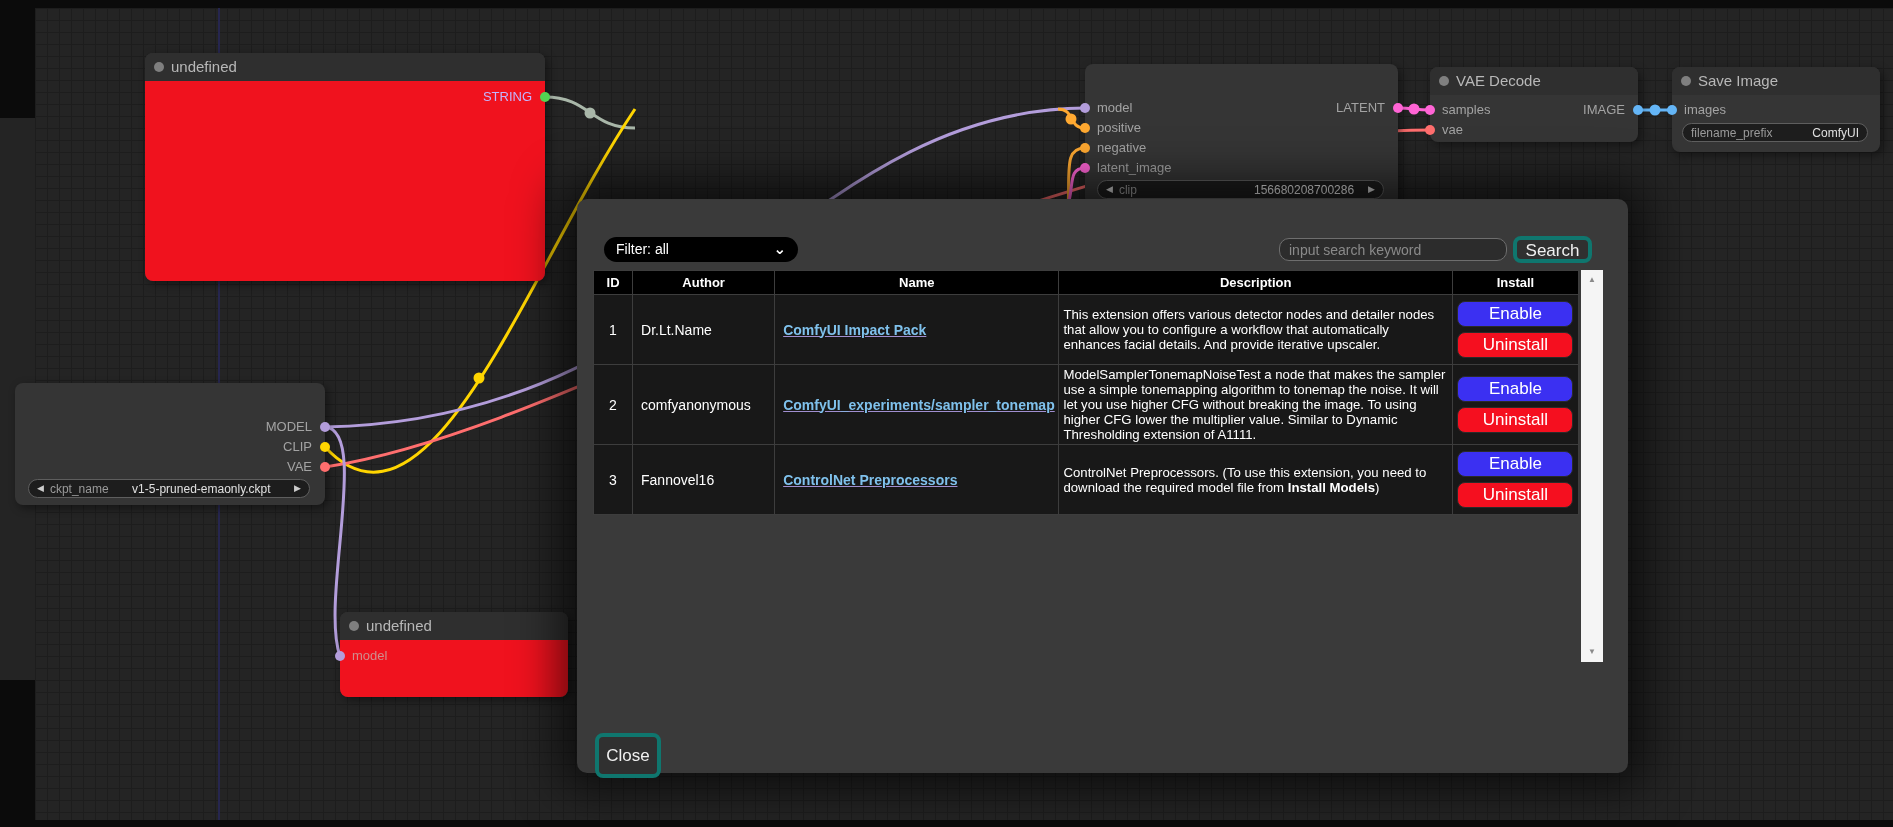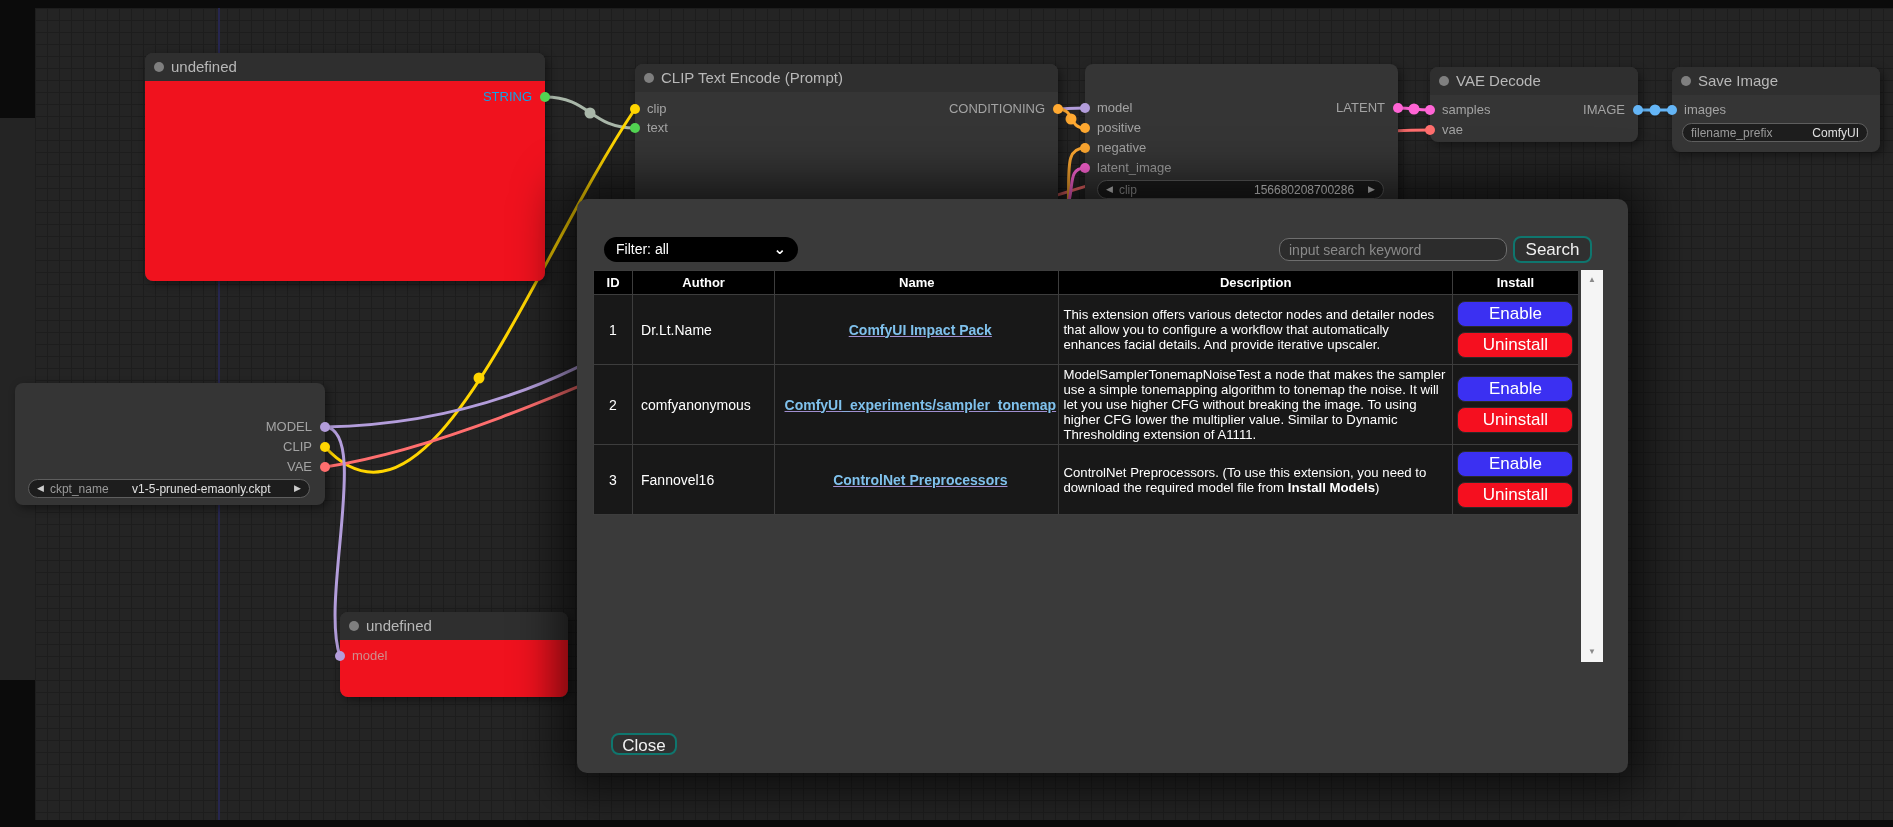--- a/index.html
+++ b/index.html
@@ -41,33 +41,33 @@
 
   
   #dialog{position:absolute;left:577px;top:199px;width:1051px;height:574px;background:#3a3a3a;border-radius:10px;
     box-shadow:0 0 46px 18px rgba(0,0,0,.62);z-index:10;}
   #filter-select{position:absolute;left:27px;top:38px;width:194px;height:25px;background:#000;color:#fff;
     border-radius:13px;font-size:14px;line-height:25px;padding:0 12px;cursor:pointer;}
   #filter-select .chev{position:absolute;right:12px;top:-1px;font-size:15px;font-weight:bold;}
   #search-input{position:absolute;left:702px;top:39px;width:228px;height:23px;background:#2c2c2c;
     border:1px solid #6e6e6e;border-radius:10px;color:#ddd;font-size:14px;padding:0 9px;outline:none;}
   #search-input::placeholder{color:#8a8a8a;}
-  .btn{background:#303030;border:2px solid #0f766e;border-radius:8px;color:#f0f0f0;font-size:17px;cursor:pointer;}
+  .btn{background:#303030;border:4px solid #0f766e;border-radius:8px;color:#f0f0f0;font-size:17px;cursor:pointer;}
   #search-button{position:absolute;left:936px;top:37px;width:79px;height:27px;}
-  #close-button{position:absolute;left:34px;top:534px;width:66px;height:22px;}
+  #close-button{position:absolute;left:18px;top:534px;width:66px;height:45px;}
 
   #table-wrap{position:absolute;left:16px;top:71px;width:1010px;height:392px;}
   #ext-table{border-collapse:collapse;table-layout:fixed;width:986px;background:#151515;}
   #ext-table col.c-id{width:39px;} #ext-table col.c-author{width:142px;} #ext-table col.c-name{width:284px;}
   #ext-table col.c-desc{width:393px;} #ext-table col.c-install{width:126px;}
   #ext-table th{background:#000;color:#fff;font-size:13px;font-weight:bold;height:24px;border:1px solid #3d3d3d;margin-top:26px;}
   #ext-table td{border:1px solid #3d3d3d;color:#fff;vertical-align:middle;background:#181818;}
   td.cell-id{text-align:center;font-size:14px;}
   td.cell-author{font-size:14px;padding-left:8px;}
-  td.cell-name{padding-left:8px;text-align:center;}
+  td.cell-name{padding-left:8px;}
   td.cell-name a{color:#7fc1ec;font-weight:bold;font-size:14px;text-decoration:underline;text-decoration-color:#a08fd0;}
   td.cell-desc{font-size:13.2px;line-height:15px;padding:2px 4px;vertical-align:top;}
   td.cell-install{text-align:center;}
   .row-btn{display:block;width:116px;height:26px;margin:5px auto;border-radius:8px;border:1px solid #2a2a2a;
     color:#fff;font-size:17px;line-height:24px;text-align:center;cursor:pointer;padding:0;}
   #scrollbar{position:absolute;right:0;top:0;width:22px;height:392px;background:#f5f5f5;}
   #scrollbar .sb-arrow{position:absolute;left:0;width:22px;height:16px;color:#8a8a8a;font-size:8px;text-align:center;line-height:16px;}
   #scrollbar .sb-up{top:2px;} #scrollbar .sb-down{bottom:2px;}
 </style>
 </head>
@@ -99,43 +99,25 @@
     <circle cx="1655" cy="110" r="5.5" fill="#64b5f6"></circle>
   </svg>
 
   <div class="node" style="left:145px;top:53px;width:400px;height:228px;">
     <div class="node-title">
       <span class="title-dot"></span>
       <span class="title-text">undefined</span>
     </div>
     <div class="node-body-error"></div>
     <div class="slot out" style="top:35px;right:0;">
-      <span class="lbl" style="color:#0ea5e9;">STRING</span>
+      <span class="lbl" style="color:#c4b5fd;">STRING</span>
       <span class="dot" style="background:#52d452;"></span>
     </div>
   </div>
 
-  <div class="node" style="left:635px;top:64px;width:423px;height:150px;">
-    <div class="node-title">
-      <span class="title-dot"></span>
-      <span class="title-text">CLIP Text Encode (Prompt)</span>
-    </div>
-    <div class="slot in" style="top:36px;left:0;">
-      <span class="dot" style="background:#ffd500;"></span>
-      <span class="lbl">clip</span>
-    </div>
-    <div class="slot in" style="top:55px;left:0;">
-      <span class="dot" style="background:#52d452;"></span>
-      <span class="lbl">text</span>
-    </div>
-    <div class="slot out" style="top:36px;right:0;">
-      <span class="lbl">CONDITIONING</span>
-      <span class="dot" style="background:#ffa931;"></span>
-    </div>
-  </div>
 
   <div class="node" style="left:1085px;top:64px;width:313px;height:142px;">
     <div class="slot in" style="top:35px;left:0;">
       <span class="dot" style="background:#b39ddb;"></span>
       <span class="lbl">model</span>
     </div>
     <div class="slot in" style="top:55px;left:0;">
       <span class="dot" style="background:#ffa931;"></span>
       <span class="lbl">positive</span>
     </div>

